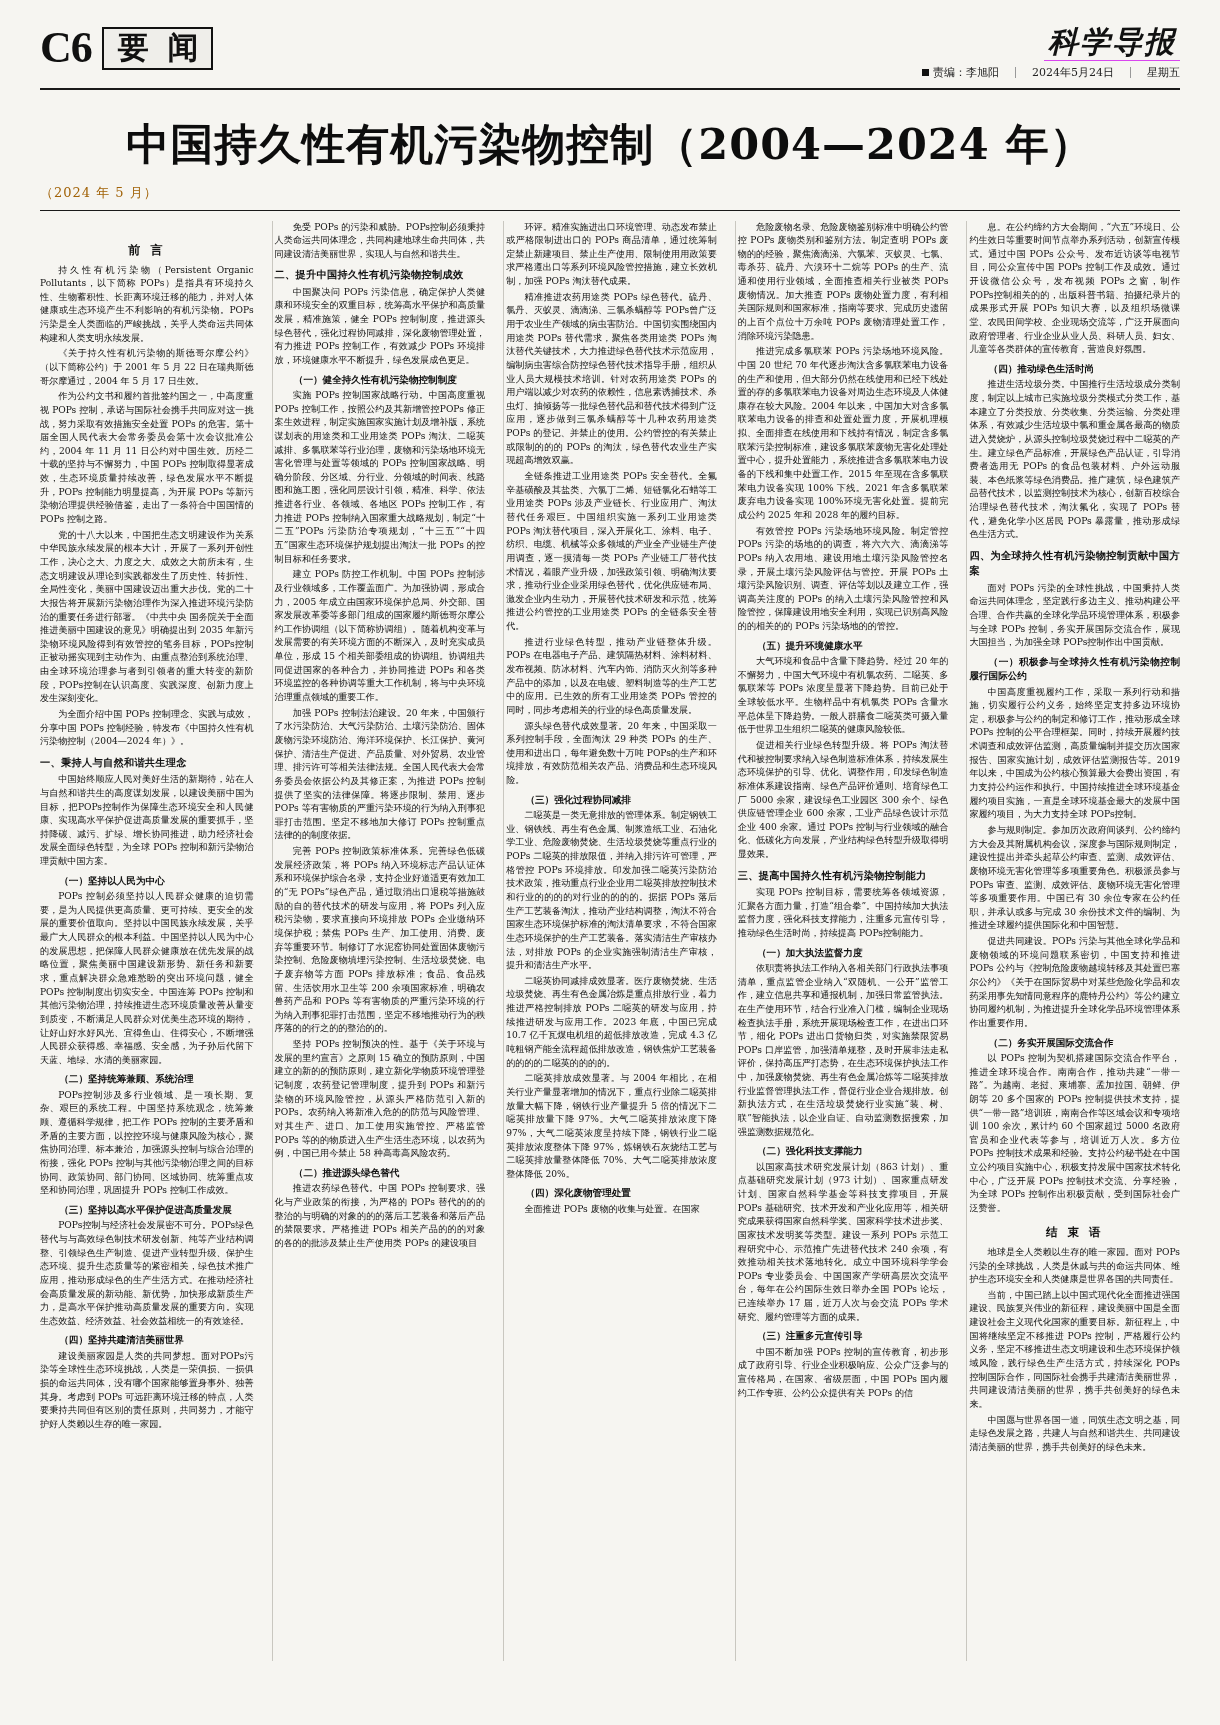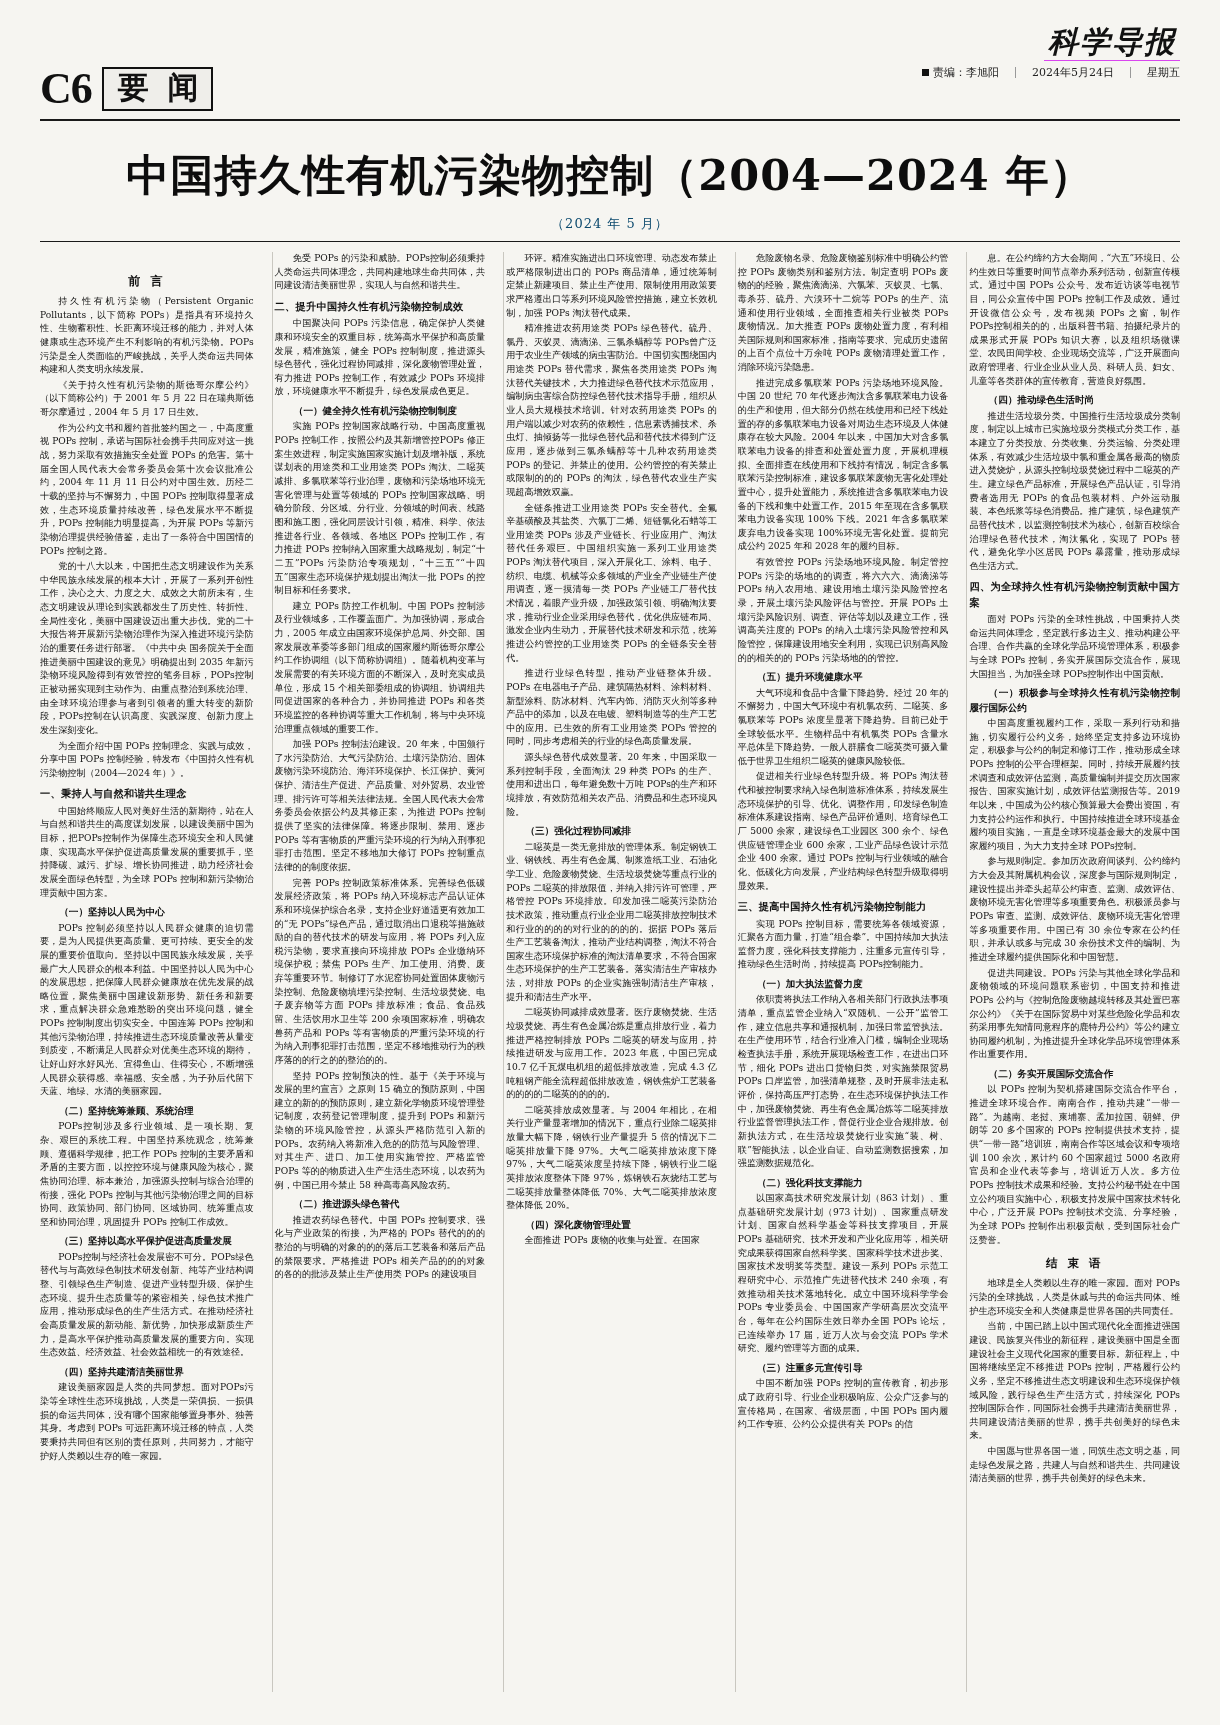--- a/index.html
+++ b/index.html
@@ -15,21 +15,21 @@
     background:#f6f5f1;
     box-sizing:border-box;
     padding:26px 40px 20px 40px;
   }
   
   .masthead{
     display:flex;align-items:flex-start;justify-content:space-between;
     border-bottom:2px solid #1a1a1a;
     padding-bottom:8px;
   }
-  .mast-left{display:flex;gap:10px;margin-top:41px;}
+  .mast-left{display:flex;align-items:center;gap:10px;}
   .pagenum{
     font-family:"Liberation Serif",serif;
     font-size:44px;font-weight:700;letter-spacing:-1px;color:#111;
     line-height:1;
   }
   .section-badge{
     border:2px solid #111;
     padding:3px 8px 5px 14px;
     font-family:"DejaVu Serif",serif;
     font-size:31px;font-weight:700;letter-spacing:4px;
@@ -57,25 +57,25 @@
   .headline{
     text-align:center;
     font-size:43px;
     font-weight:700;
     letter-spacing:1px;
     margin:26px 0 10px 0;
     color:#0d0d0d;
     font-family:"DejaVu Serif",serif;
   }
   .subhead{
-    text-align:center;
+    text-align:left;
     font-size:13px;
     letter-spacing:1px;
     margin-bottom:8px;
-    color:#0c4a6e;
+    color:#a16207;
   }
   .rule-thin{border-top:1px solid #1a1a1a;margin:6px 0 10px 0;}
   
   .cols{
     display:grid;
     grid-template-columns:repeat(5,1fr);
     column-gap:18px;
     height:1440px;
   }
   .col{
@@ -175,21 +175,21 @@
       <p>完善 POPs 控制政策标准体系。完善绿色低碳发展经济政策，将 POPs 纳入环境标志产品认证体系和环境保护综合名录，支持企业好道适更有效加工的“无 POPs”绿色产品，通过取消出口退税等措施鼓励的自的替代技术的研发与应用，将 POPs 列入应税污染物，要求直接向环境排放 POPs 企业缴纳环境保护税；禁焦 POPs 生产、加工使用、消费、废弃等重要环节。制修订了水泥窑协同处置固体废物污染控制、危险废物填埋污染控制、生活垃圾焚烧、电子废弃物等方面 POPs 排放标准；食品、食品残留、生活饮用水卫生等 200 余项国家标准，明确农兽药产品和 POPs 等有害物质的严重污染环境的行为纳入刑事犯罪打击范围，坚定不移地推动行为的秩序落的的行之的的整治的的。</p>
       <p>坚持 POPs 控制预决的性。基于《关于环境与发展的里约宣言》之原则 15 确立的预防原则，中国建立的新的的预防原则，建立新化学物质环境管理登记制度，农药登记管理制度，提升到 POPs 和新污染物的环境风险管控，从源头严格防范引入新的 POPs。农药纳入将新准入危的的防范与风险管理、对其生产、进口、加工使用实施管控、严格监管 POPs 等的的物质进入生产生活生态环境，以农药为例，中国已用今禁止 58 种高毒高风险农药。</p>
       <h5 class="sub">（二）推进源头绿色替代</h5>
       <p>推进农药绿色替代。中国 POPs 控制要求、强化与产业政策的衔接，为严格的 POPs 替代的的的整治的与明确的对象的的的落后工艺装备和落后产品的禁限要求。严格推进 POPs 相关产品的的的对象的各的的批涉及禁止生产使用类 POPs 的建设项目</p>
     </div>
 
     <div class="col">
       <p>环评。精准实施进出口环境管理、动态发布禁止或严格限制进出口的 POPs 商品清单，通过统筹制定禁止新建项目、禁止生产使用、限制使用用政策要求严格遵出口等系列环境风险管控措施，建立长效机制，加强 POPs 淘汰替代成果。</p>
       <p>精准推进农药用途类 POPs 绿色替代。硫丹、氯丹、灭蚁灵、滴滴涕、三氯杀螨醇等 POPs曾广泛用于农业生产领域的病虫害防治。中国切实围绕国内用途类 POPs 替代需求，聚焦各类用途类 POPs 淘汰替代关键技术，大力推进绿色替代技术示范应用，编制病虫害综合防控绿色替代技术指导手册，组织从业人员大规模技术培训。针对农药用途类 POPs 的用户端以减少对农药的依赖性，信息素诱捕技术、杀虫灯、抽倾扬等一批绿色替代品和替代技术得到广泛应用，逐步做到三氯杀螨醇等十几种农药用途类 POPs 的登记、并禁止的使用。公约管控的有关禁止或限制的的的 POPs 的淘汰，绿色替代农业生产实现超高增效双赢。</p>
       <p>全链条推进工业用途类 POPs 安全替代。全氟辛基磺酸及其盐类、六氯丁二烯、短链氯化石蜡等工业用途类 POPs 涉及产业链长、行业应用广、淘汰替代任务艰巨。中国组织实施一系列工业用途类 POPs 淘汰替代项目，深入开展化工、涂料、电子、纺织、电缆、机械等众多领域的产业全产业链生产使用调查，逐一摸清每一类 POPs 产业链工厂替代技术情况，着眼产业升级，加强政策引领、明确淘汰要求，推动行业企业采用绿色替代，优化供应链布局、激发企业内生动力，开展替代技术研发和示范，统筹推进公约管控的工业用途类 POPs 的全链条安全替代。</p>
-      <p>推进行业绿色转型，推动产业链整体升级。POPs 在电器电子产品、建筑隔热材料、涂料材料、新型涂料、防冰材料、汽车内饰、消防灭火剂等多种产品中的添加，以及在电镀、塑料制造等的生产工艺中的应用。已生效的所有工业用途类 POPs 管控的同时，同步考虑相关的行业的绿色高质量发展。</p>
+      <p>推进行业绿色转型，推动产业链整体升级。POPs 在电器电子产品、建筑隔热材料、涂料材料、发布视频、防冰材料、汽车内饰、消防灭火剂等多种产品中的添加，以及在电镀、塑料制造等的生产工艺中的应用。已生效的所有工业用途类 POPs 管控的同时，同步考虑相关的行业的绿色高质量发展。</p>
       <p>源头绿色替代成效显著。20 年来，中国采取一系列控制手段，全面淘汰 29 种类 POPs 的生产、使用和进出口，每年避免数十万吨 POPs的生产和环境排放，有效防范相关农产品、消费品和生态环境风险。</p>
       <h5 class="sub">（三）强化过程协同减排</h5>
       <p>二噁英是一类无意排放的管理体系。制定钢铁工业、钢铁线、再生有色金属、制浆造纸工业、石油化学工业、危险废物焚烧、生活垃圾焚烧等重点行业的 POPs 二噁英的排放限值，并纳入排污许可管理，严格管控 POPs 环境排放。印发加强二噁英污染防治技术政策，推动重点行业企业用二噁英排放控制技术和行业的的的的对行业的的的的。据据 POPs 落后生产工艺装备淘汰，推动产业结构调整，淘汰不符合国家生态环境保护标准的淘汰清单要求，不符合国家生态环境保护的生产工艺装备。落实清洁生产审核办法，对排放 POPs 的企业实施强制清洁生产审核，提升和清洁生产水平。</p>
       <p>二噁英协同减排成效显著。医疗废物焚烧、生活垃圾焚烧、再生有色金属冶炼是重点排放行业，着力推进严格控制排放 POPs 二噁英的研发与应用，持续推进研发与应用工作。2023 年底，中国已完成 10.7 亿千瓦煤电机组的超低排放改造，完成 4.3 亿吨粗钢产能全流程超低排放改造，钢铁焦炉工艺装备的的的的二噁英的的的的。</p>
       <p>二噁英排放成效显著。与 2004 年相比，在相关行业产量显著增加的情况下，重点行业除二噁英排放量大幅下降，钢铁行业产量提升 5 倍的情况下二噁英排放量下降 97%。大气二噁英排放浓度下降 97%，大气二噁英浓度呈持续下降，钢铁行业二噁英排放浓度整体下降 97%，炼钢铁石灰烧结工艺与二噁英排放量整体降低 70%、大气二噁英排放浓度整体降低 20%。</p>
       <h5 class="sub">（四）深化废物管理处置</h5>
       <p>全面推进 POPs 废物的收集与处置。在国家</p>
     </div>
 
     <div class="col">

